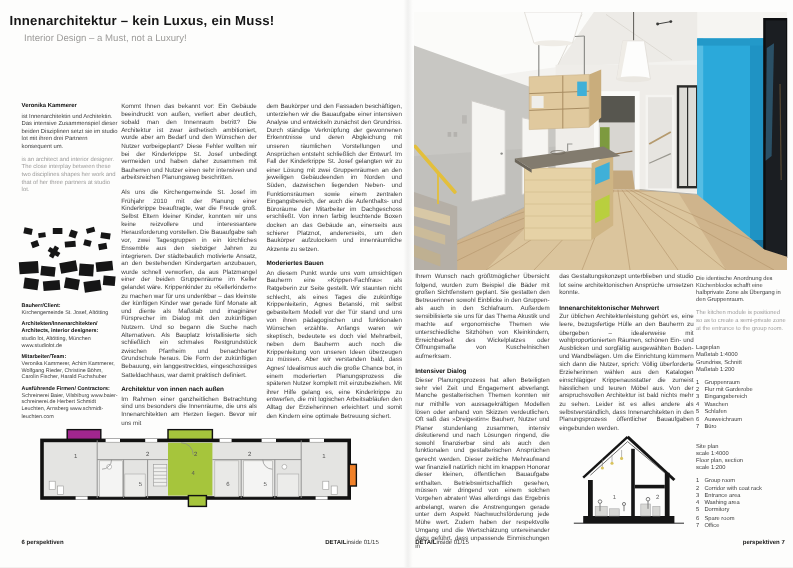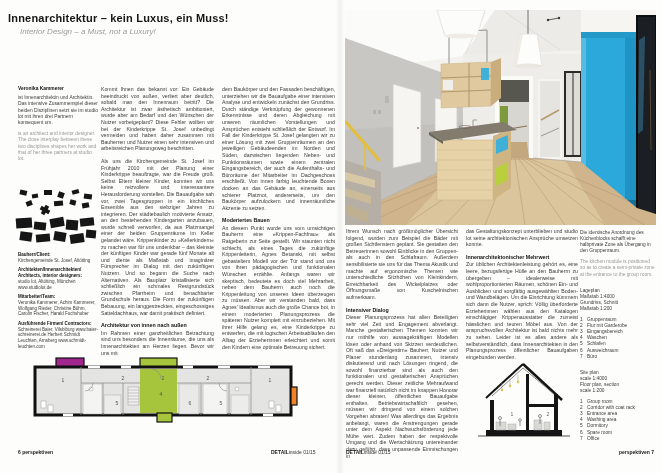--- a/index.html
+++ b/index.html
@@ -2,21 +2,21 @@
 <html lang="de"><head>
 <meta charset="utf-8">
 <style>
   html,body{margin:0;padding:0;background:#e9e8e6;}
   .spread{position:relative;width:661px;height:473px;background:#fdfdfc;
     font-family:"Liberation Sans",sans-serif;color:#3b3b3b;overflow:hidden;}
   .gutter{position:absolute;left:336px;top:0;width:8px;height:100%;
     background:linear-gradient(90deg,rgba(0,0,0,0),rgba(0,0,0,.05),rgba(0,0,0,0));}
   
   .title{position:absolute;left:8px;top:12px;font-size:11px;font-weight:bold;color:#161616;letter-spacing:.2px;}
-  .subtitle{position:absolute;left:20px;top:27px;font-size:8px;color:#9c9b99;font-style:italic;}
+  .subtitle{position:absolute;left:20px;top:27px;font-size:8px;color:#9c9b99;}
   
   .col{position:absolute;text-align:justify;hyphens:auto;-webkit-hyphens:auto;}
   .body{font-size:5.2px;line-height:6.6px;}
   .body p{margin:0 0 6px 0;}
   .inhead{font-size:5.3px;line-height:6.6px;font-weight:bold;color:#111;margin:6px 0 1px 0;text-align:left;}
   
   .bio{font-size:4.9px;line-height:6.2px;text-align:left;}
   .bio .name{font-weight:bold;color:#111;margin-bottom:3px;}
   .bio .en{color:#9a9998;margin-top:5px;}
   .credits{font-size:4.5px;line-height:5.7px;text-align:left;}

